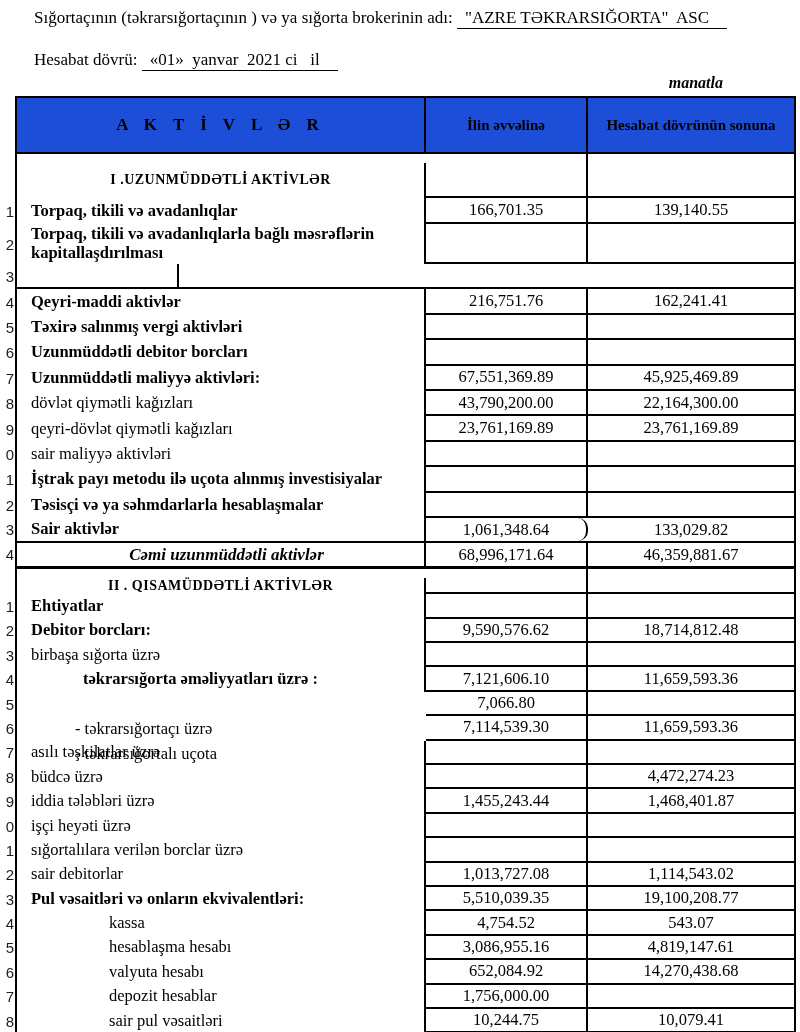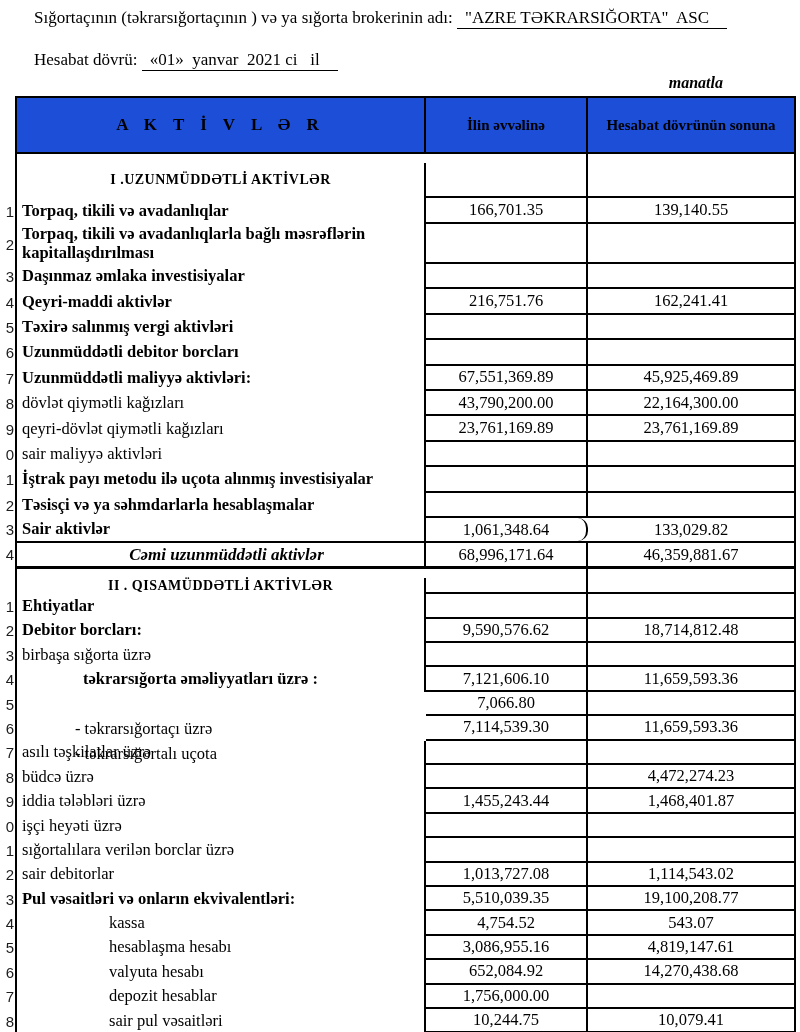--- a/index.html
+++ b/index.html
@@ -8,21 +8,21 @@
   .topline{position:absolute;left:34px;font-size:17px;white-space:nowrap;}
   .l1{top:8px;}
   .l2{top:50px;}
   .u{white-space:pre;border-bottom:1.6px solid #000;padding:0 18px 1px 8px;}
   .manatla{position:absolute;top:74px;right:77px;font-weight:bold;font-style:italic;font-size:16px;}
   .tbl{position:absolute;left:15px;top:96px;width:781px;border:2px solid #000;
        display:flex;flex-direction:column;box-sizing:border-box;}
   .row{display:flex;position:relative;box-sizing:border-box;flex:none;}
   .cell{box-sizing:border-box;}
   .c1{width:409px;border-right:2px solid #000;display:flex;align-items:center;
-      padding-left:5px;font-weight:bold;font-size:16.5px;line-height:1.15;}
+      padding-left:14px;font-weight:bold;font-size:16.5px;line-height:1.15;}
   .c2{width:162px;border-right:2px solid #000;}
   .c3{flex:1;}
   .vcell{display:flex;align-items:center;justify-content:center;
          font-size:16.5px;border-bottom:2px solid #000;}
   
   .thead{height:56px;background:#1d4ed8;border-bottom:2.5px solid #000;}
   .thead .c1{justify-content:center;padding-left:0;letter-spacing:6px;font-size:17px;}
   .thead .vcell{font-weight:bold;border-bottom:none;font-size:15px;text-align:center;}
   
   .sec1{height:25.4px;}
@@ -80,21 +80,20 @@
     <div class="cell c3 vcell">139,140.55</div>
   </div>
         <div class="row style-main sec1" style="height: 40px;">
     <span class="num">2</span>
     <div class="cell c1">Torpaq, tikili və avadanlıqlarla bağlı məsrəflərin kapitallaşdırılması</div>
     <div class="cell c2 vcell"></div>
     <div class="cell c3 vcell"></div>
   </div>
         <div class="row style-main sec1">
     <span class="num">3</span>
-    <div class="cell c1">Daşınmaz əmlaka investisiyalar</div>
     <div class="cell c2 vcell"></div>
     <div class="cell c3 vcell"></div>
   </div>
         <div class="row style-main sec1">
     <span class="num">4</span>
     <div class="cell c1">Qeyri-maddi aktivlər</div>
     <div class="cell c2 vcell">216,751.76</div>
     <div class="cell c3 vcell">162,241.41</div>
   </div>
         <div class="row style-main sec1">

